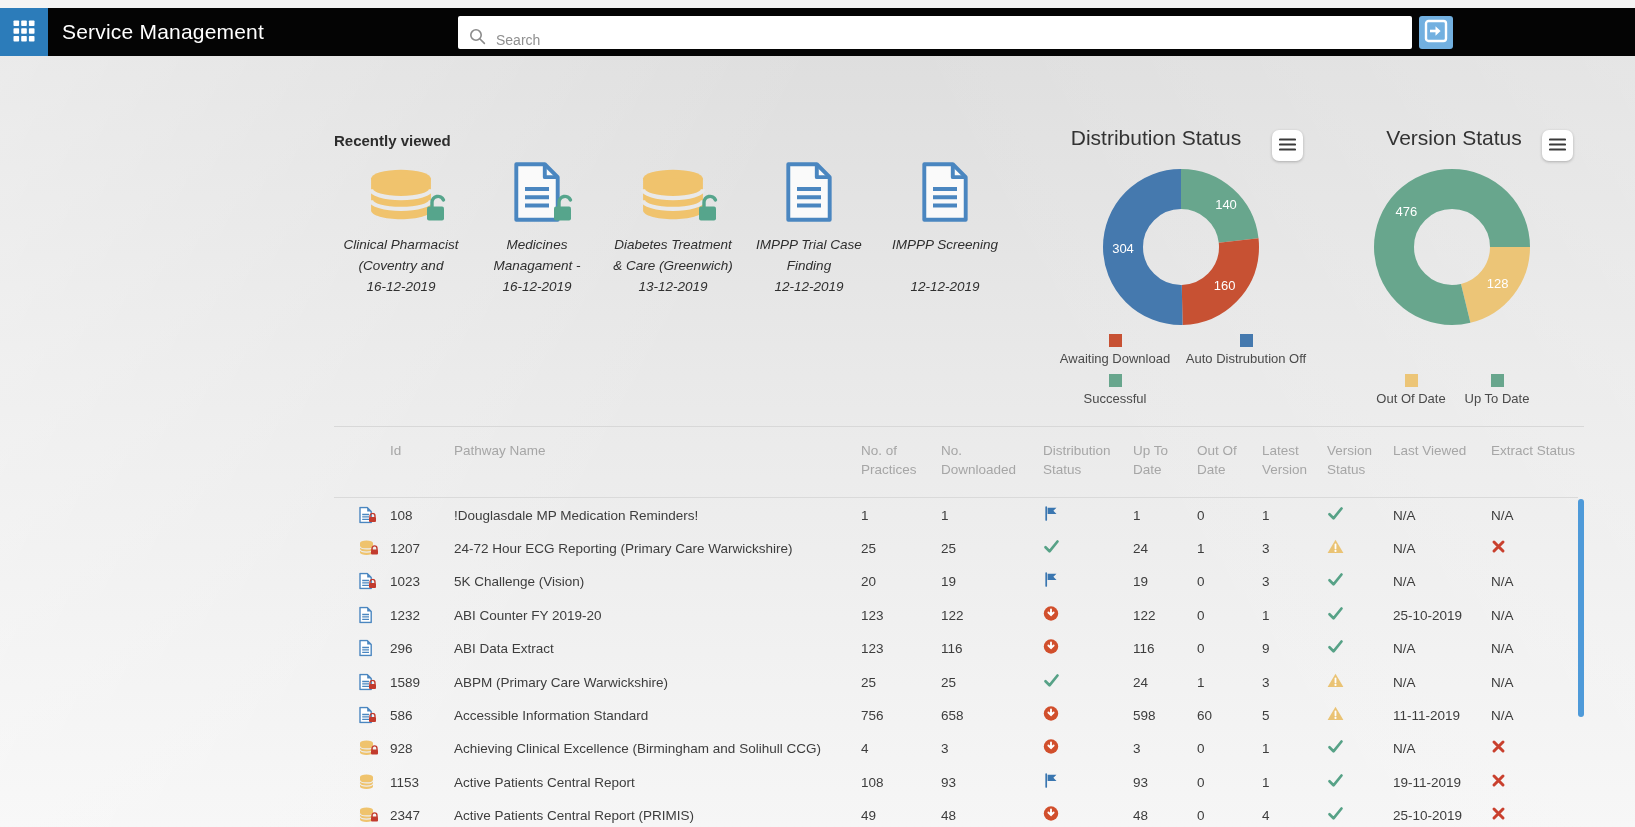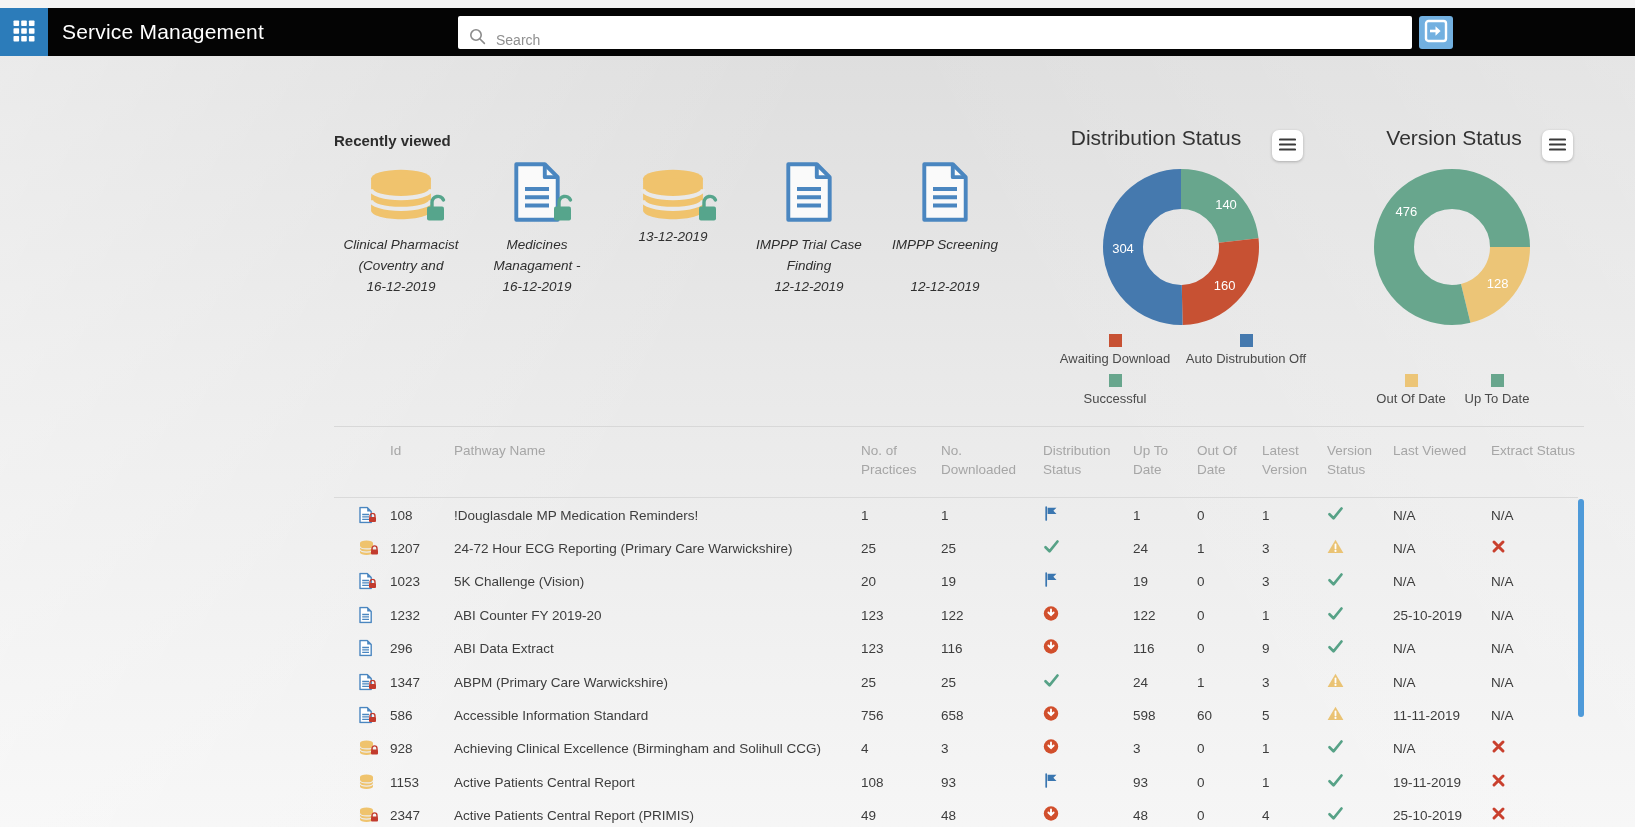--- a/index.html
+++ b/index.html
@@ -154,20 +154,24 @@
             <span><svg width="66" height="54" viewBox="0 0 64 52">
                 <ellipse cx="32" cy="10" rx="29" ry="8.5" fill="#f0c36d"></ellipse>
                 <path d="M3 10v31c0 4.7 13 8.5 29 8.5s29-3.8 29-8.5V10z" fill="#f0c36d"></path>
                 <path d="M3 20.5c0 4.7 13 8.5 29 8.5s29-3.8 29-8.5M3 31c0 4.7 13 8.5 29 8.5s29-3.8 29-8.5" fill="none" stroke="#e9e9e9" stroke-width="4"></path>
               </svg></span>
             <span class="padlock"><svg width="26" height="30" viewBox="0 0 26 30">
                 <path d="M8 13V8.5A6 6 0 0 1 19.5 6" fill="none" stroke="#56a58c" stroke-width="3.4" stroke-linecap="round"></path>
                 <rect x="3" y="12.5" width="17" height="14" rx="2" fill="#56a58c"></rect>
               </svg></span>
           </div>
+    <div class="rv-name">
+            <div>Diabetes Treatment</div>
+            <div>&amp; Care (Greenwich)</div>
+          </div>
     <div class="rv-date">13-12-2019</div>
   </div>
 
   <div class="rv-item">
     <div class="rv-icon">
             <span><svg width="48" height="60" viewBox="0 0 32 40">
                 <path d="M2.2 1.5h19l8.6 8.6v28.4H2.2z" fill="#fafafa" stroke="#4a86c0" stroke-width="2.6" stroke-linejoin="round"></path>
                 <path d="M21.2 1.5v8.6h8.6" fill="none" stroke="#4a86c0" stroke-width="2.6" stroke-linejoin="round"></path>
                 <path d="M8 18h16M8 23.5h16M8 29h16" stroke="#4a86c0" stroke-width="2.6"></path>
               </svg></span>
@@ -421,21 +425,21 @@
                   <path d="M2 1h7.2l4 4v11H2z" fill="#fff" stroke="#4a86c0" stroke-width="1.4" stroke-linejoin="round"></path>
                   <path d="M9.2 1l4 4h-4z" fill="#4a86c0"></path>
                   <path d="M4.2 8h6.8M4.2 10.4h6.8M4.2 12.8h6.8" stroke="#4a86c0" stroke-width="1.3"></path>
                 </svg>
               </span>
               <span class="badge"><svg width="9" height="10" viewBox="0 0 9 10">
                   <path d="M2 5V3.4a2.5 2.5 0 0 1 5 0V5" fill="none" stroke="#c23b2e" stroke-width="1.4"></path>
                   <rect x="1" y="4.4" width="7" height="5.2" rx="1" fill="#c23b2e"></rect>
                 </svg></span>
             </div>
-            <div class="cell c0">1347</div>
+            <div class="cell c0">1589</div>
             <div class="cell c1">ABPM (Primary Care Warwickshire)</div>
             <div class="cell c2">25</div>
             <div class="cell c3">25</div>
             <div class="cell c4"><span><svg width="17" height="16" viewBox="0 0 17 16">
                   <path d="M2.5 8.8l4 4L14.5 3" fill="none" stroke="#57a287" stroke-width="2.7" stroke-linecap="round" stroke-linejoin="round"></path>
                 </svg></span></div>
             <div class="cell c5">24</div>
             <div class="cell c6">1</div>
             <div class="cell c7">3</div>
             <div class="cell c8"><span><svg width="17" height="15" viewBox="0 0 17 15">

